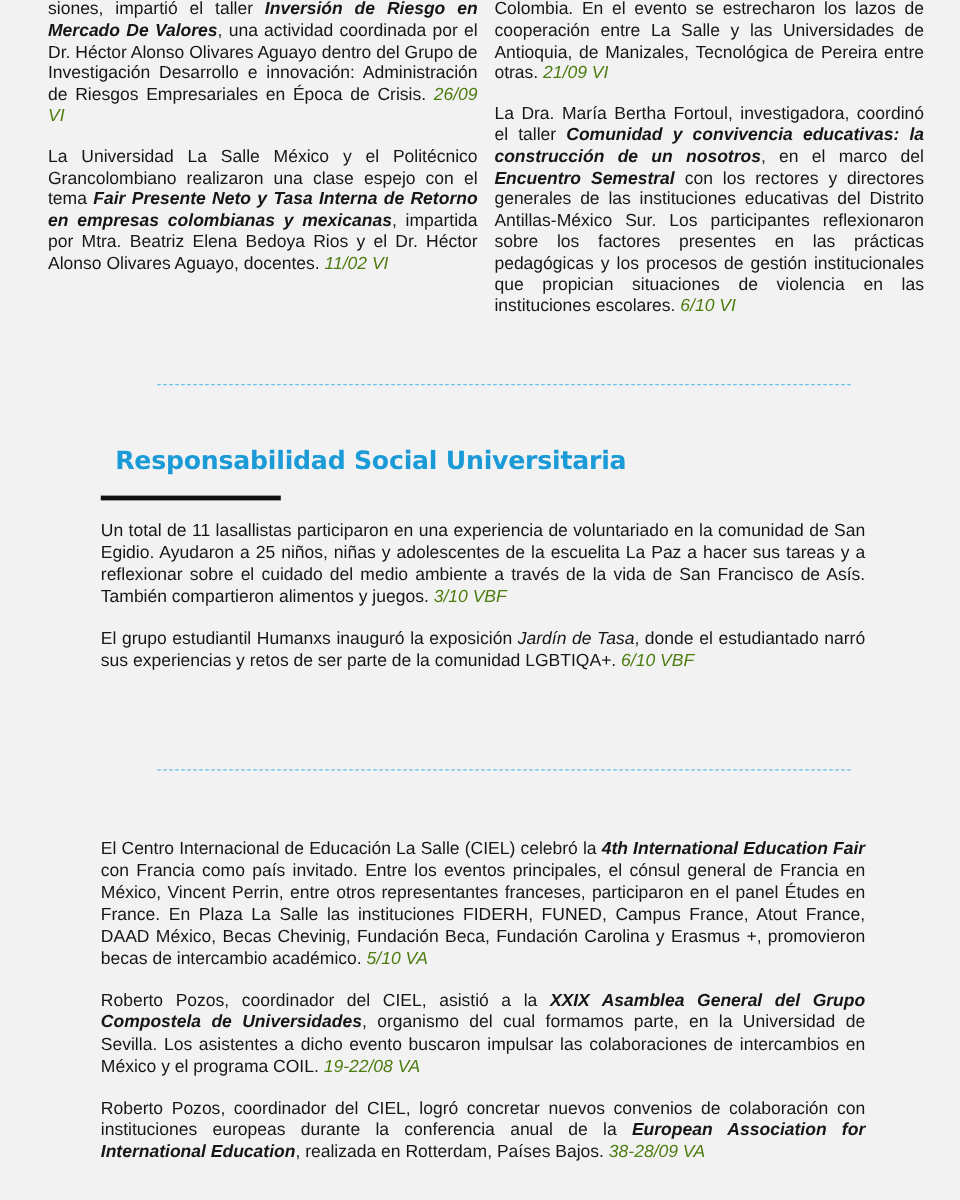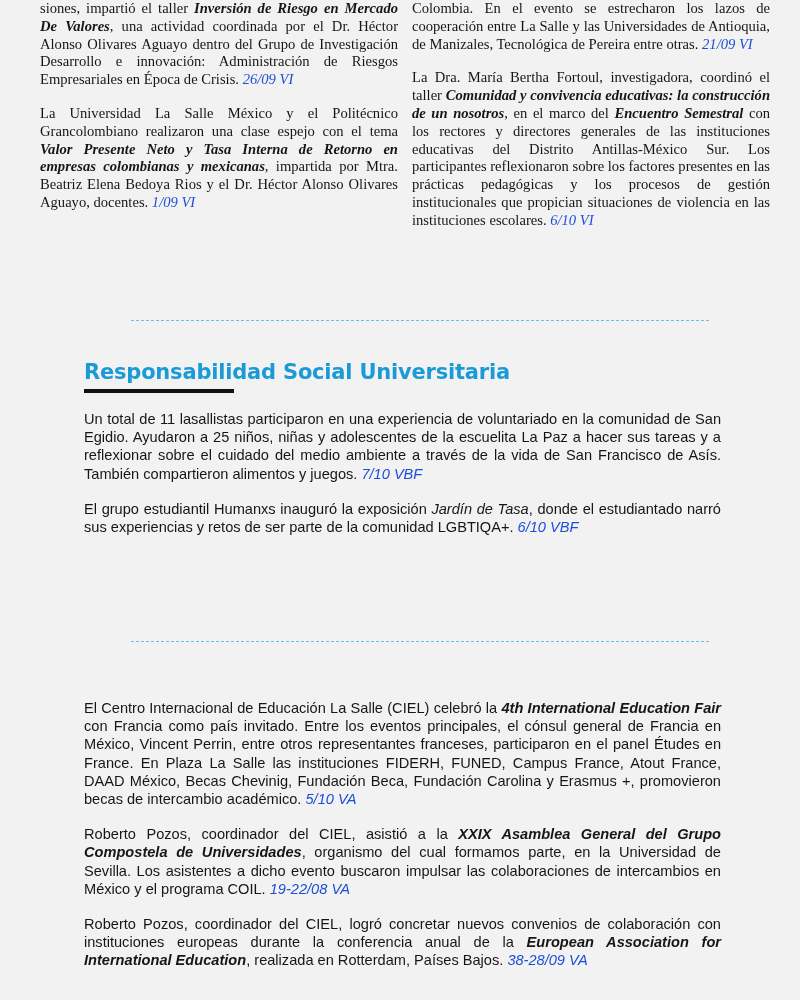--- a/index.html
+++ b/index.html
@@ -37,26 +37,25 @@
     width: 358px;
     font-size: 14.6px;
     line-height: 17.8px;
     text-align: justify;
     color: #161616;
   }
   .col.left { left: 22px; }
   .col.right { left: 394px; }
   .col p {
     margin: 0 0 16px 0;
-    font-family: Liberation Serif, serif;
   }
   em { font-style: italic; }
   b, strong { font-weight: bold; }
   .date {
-    color: #1d4ed8;
+    color: #4d7c0f;
     font-style: italic;
   }
 
   
   .divider {
     position: absolute;
     left: 113px;
     width: 578px;
     border-top: 1.6px dashed #67c0e8;
     height: 0;
@@ -67,21 +66,21 @@
     position: absolute;
     left: 66px;
     width: 680px;
   }
   .section-title {
     font-family: "DejaVu Sans", sans-serif;
     font-weight: bold;
     font-size: 21px;
     color: #1a9ad6;
     letter-spacing: -0.2px;
-    margin: 0;
+    margin: 12px;
     padding: 0 0 2px 0;
     display: inline-block;
   }
   .title-rule {
     height: 4px;
     background: #111111;
     margin-top: 3px;
   }
   .section-body {
     margin-top: 17px;
@@ -97,37 +96,37 @@
   .section-body p:last-child { margin-bottom: 0; }
 </style>
 </head>
 <body>
 
 <div class="page">
 
   <div class="top-cols">
     <div class="col left" id="col-left">
         <p>siones, impartió el taller <em><b>Inversión de Riesgo en Mercado De Valores</b></em>, una actividad coordinada por el Dr. Héctor Alonso Olivares Aguayo dentro del Grupo de Investigación Desarrollo e innovación: Administración de Riesgos Empresariales en Época de Crisis. <span class="date">26/09 VI</span></p>
-        <p>La Universidad La Salle México y el Politécnico Grancolombiano realizaron una clase espejo con el tema <em><b>Valor Presente Neto y Tasa Interna de Retorno en empresas colombianas y mexicanas</b></em>, impartida por Mtra. Beatriz Elena Bedoya Rios y el Dr. Héctor Alonso Olivares Aguayo, docentes. <span class="date">1/09 VI</span></p>
+        <p>La Universidad La Salle México y el Politécnico Grancolombiano realizaron una clase espejo con el tema <em><b>Fair Presente Neto y Tasa Interna de Retorno en empresas colombianas y mexicanas</b></em>, impartida por Mtra. Beatriz Elena Bedoya Rios y el Dr. Héctor Alonso Olivares Aguayo, docentes. <span class="date">11/02 VI</span></p>
       </div>
     <div class="col right" id="col-right">
         <p>Colombia. En el evento se estrecharon los lazos de cooperación entre La Salle y las Universidades de Antioquia, de Manizales, Tecnológica de Pereira entre otras. <span class="date">21/09 VI</span></p>
         <p>La Dra. María Bertha Fortoul, investigadora, coordinó el taller <em><b>Comunidad y convivencia educativas: la construcción de un nosotros</b></em>, en el marco del <em><b>Encuentro Semestral</b></em> con los rectores y directores generales de las instituciones educativas del Distrito Antillas-México Sur. Los participantes reflexionaron sobre los factores presentes en las prácticas pedagógicas y los procesos de gestión institucionales que propician situaciones de violencia en las instituciones escolares. <span class="date">6/10 VI</span></p>
       </div>
   </div>
 
   <div class="divider" style="top:320px"></div>
 
   <div class="section" style="top:360px">
     <div style="display:inline-block">
       <h2 class="section-title">Responsabilidad Social Universitaria</h2>
       <div class="title-rule" style="width:150px"></div>
     </div>
     <div class="section-body" id="sec-0-body" style="margin-left:0px">
-        <p>Un total de 11 lasallistas participaron en una experiencia de voluntariado en la comunidad de San Egidio. Ayudaron a 25 niños, niñas y adolescentes de la escuelita La Paz a hacer sus tareas y a reflexionar sobre el cuidado del medio ambiente a través de la vida de San Francisco de Asís. También compartieron alimentos y juegos. <span class="date">7/10 VBF</span></p>
+        <p>Un total de 11 lasallistas participaron en una experiencia de voluntariado en la comunidad de San Egidio. Ayudaron a 25 niños, niñas y adolescentes de la escuelita La Paz a hacer sus tareas y a reflexionar sobre el cuidado del medio ambiente a través de la vida de San Francisco de Asís. También compartieron alimentos y juegos. <span class="date">3/10 VBF</span></p>
         <p>El grupo estudiantil Humanxs inauguró la exposición <em>Jardín de Tasa</em>, donde el estudiantado narró sus experiencias y retos de ser parte de la comunidad LGBTIQA+. <span class="date">6/10 VBF</span></p>
       </div>
   </div>
 
   <div class="divider" style="top:641px"></div>
 
   <div class="section" style="top:682px">
     <div class="section-body" id="sec-1-body" style="margin-left: 0px;">
         <p>El Centro Internacional de Educación La Salle (CIEL) celebró la <em><b>4th International Education Fair</b></em> con Francia como país invitado. Entre los eventos principales, el cónsul general de Francia en México, Vincent Perrin, entre otros representantes franceses, participaron en el panel Études en France. En Plaza La Salle las instituciones FIDERH, FUNED, Campus France, Atout France, DAAD México, Becas Chevinig, Fundación Beca, Fundación Carolina y Erasmus +, promovieron becas de intercambio académico. <span class="date">5/10 VA</span></p>
         <p>Roberto Pozos, coordinador del CIEL, asistió a la <em><b>XXIX Asamblea General del Grupo Compostela de Universidades</b></em>, organismo del cual formamos parte, en la Universidad de Sevilla. Los asistentes a dicho evento buscaron impulsar las colaboraciones de intercambios en México y el programa COIL. <span class="date">19-22/08 VA</span></p>

